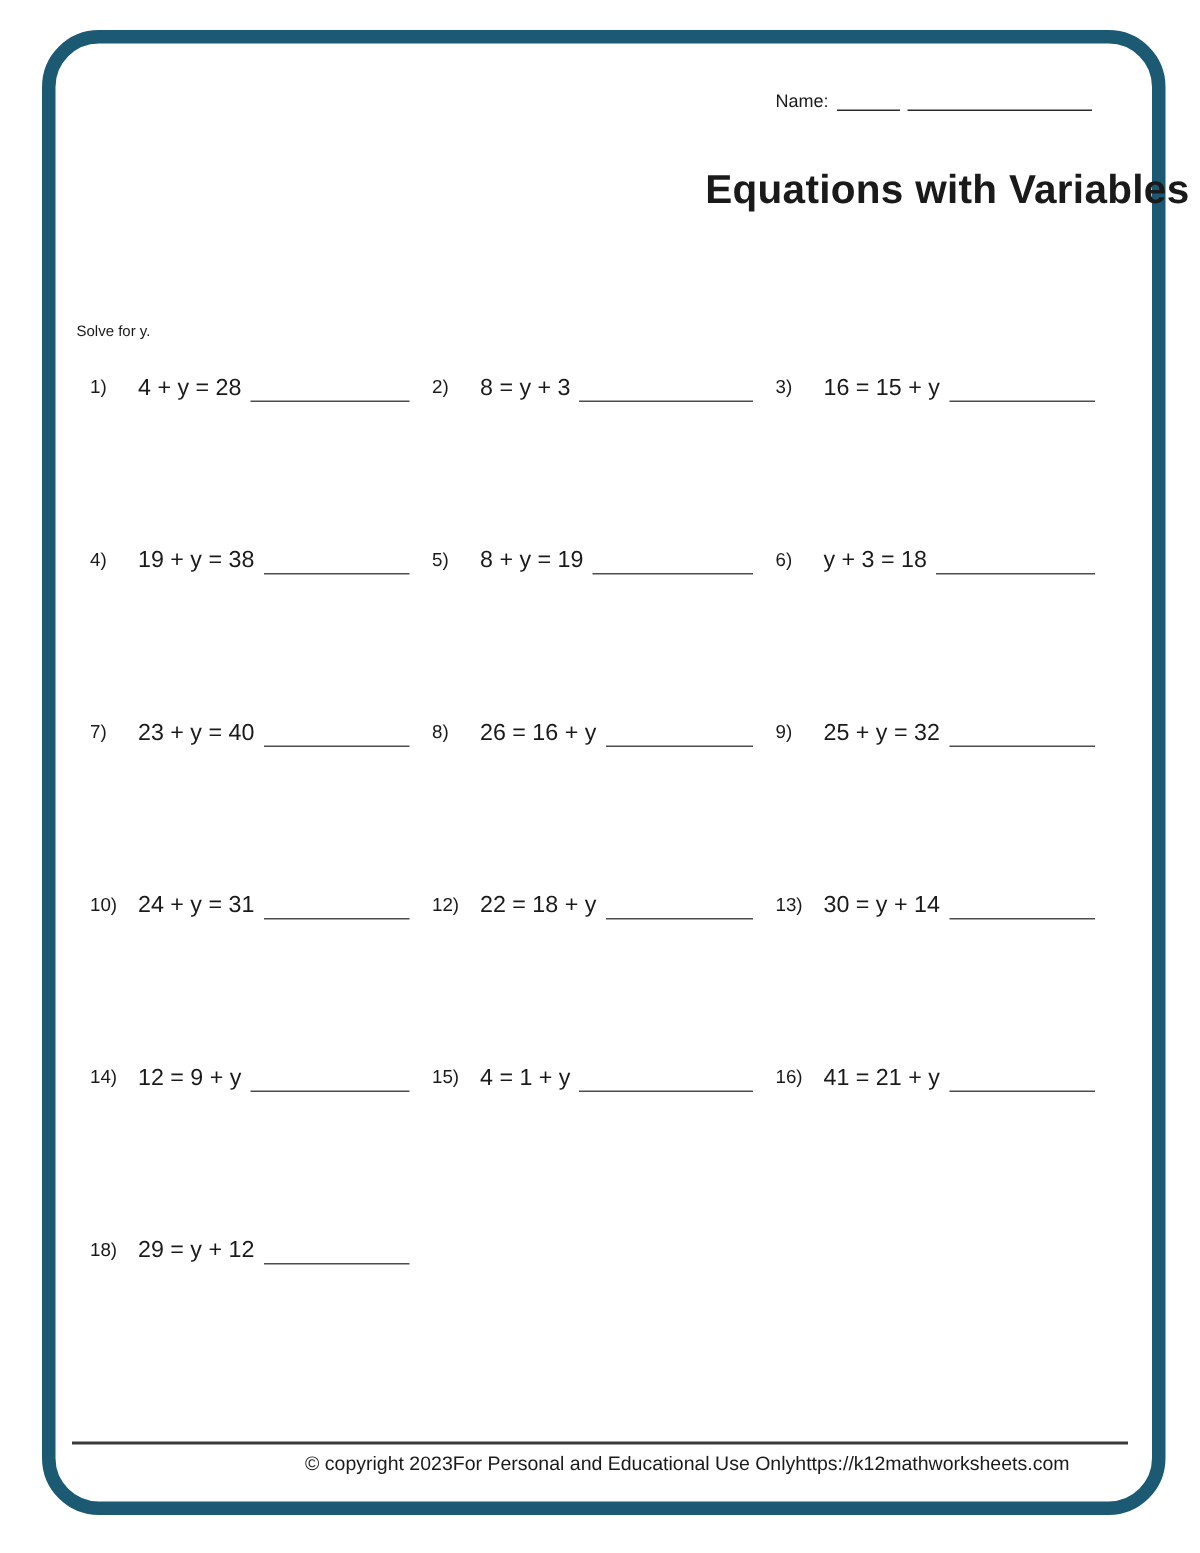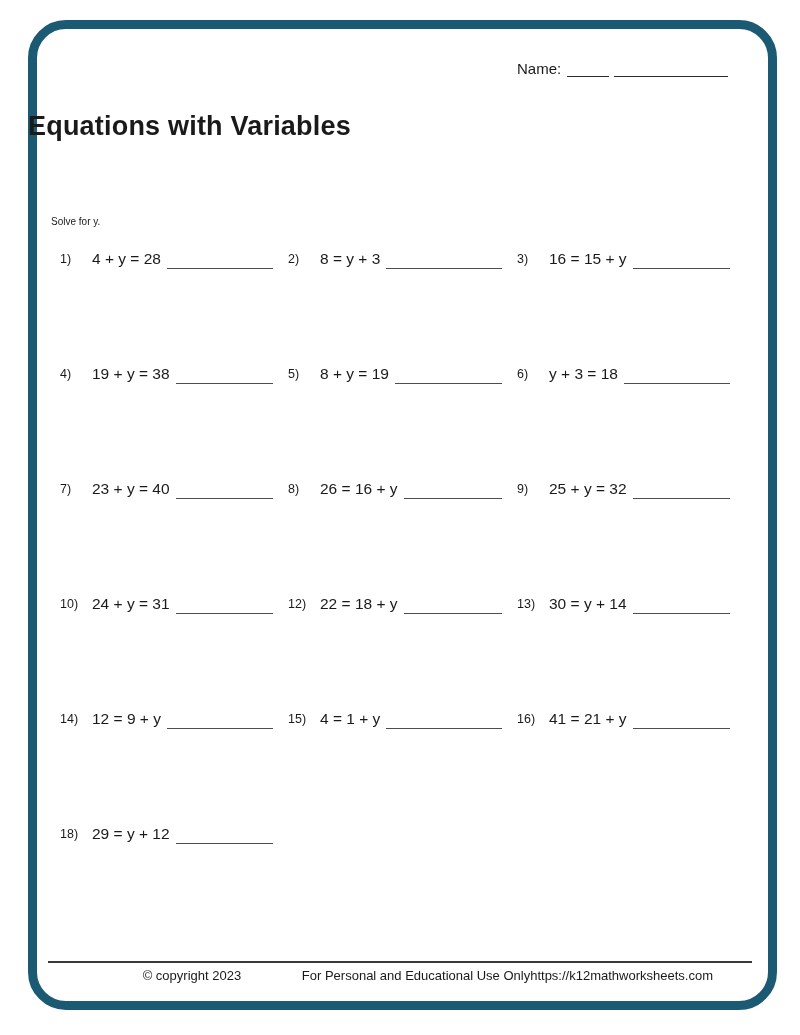--- a/index.html
+++ b/index.html
@@ -9,29 +9,29 @@
     overflow:hidden;
   }
   .frame{
     position:absolute;left:28px;top:20px;width:749px;height:990px;
     border:9px solid #1C5A74;border-radius:38px;box-sizing:border-box;
     background:#ffffff;
   }
   
   .name-row{
     position:absolute;left:517px;top:60px;width:211px;
-    display:flex;align-items:baseline;font-size:15px;
+    display:flex;align-items:baseline;font-size:12px;
   }
   .name-label{flex:none;margin-right:6px;}
   .name-seg{display:inline-block;border-bottom:1.5px solid #2a2a2a;height:1px;position:relative;top:3px;}
   .name-seg.s1{width:42px;margin-right:5px;}
   .name-seg.s2{flex:1;}
   
   .title{
-    position:absolute;left:28px;top:106px;width:765px;text-align:left;
+    position:absolute;left:28px;top:106px;width:765px;text-align:right;
     font-weight:700;font-size:27px;line-height:40px;letter-spacing:0.2px;
   }
   
   .instruction{position:absolute;left:51px;top:216px;font-size:10px;}
   
   .problems{
     position:absolute;left:60px;top:248px;width:670px;
     display:grid;grid-template-columns:213px 214px 213px;column-gap:15px;
     grid-auto-rows:115px;
   }
@@ -41,21 +41,21 @@
   .blank{
     flex:1;margin-left:6px;height:1px;
     border-bottom:1.8px solid #4d4d4d;position:relative;top:5px;min-width:20px;
   }
   
   .footer{
     position:absolute;left:48px;top:961px;width:704px;
     border-top:2px solid #3a3a3a;padding-top:5px;
     display:flex;align-items:baseline;font-size:13px;
   }
-  .footer .left{flex:1;text-align:center;padding-left:7px;margin-left:27px;}
+  .footer .left{flex:1;text-align:right;padding-left:7px;margin-left:27px;}
   .footer .center{flex:none;text-align:right;}
   .footer .right{flex:1;text-align:left;padding-right:2px;}
 </style>
 </head>
 <body>
 
 <div class="frame"></div>
 
 <div class="name-row">
   <span class="name-label">Name:</span>

